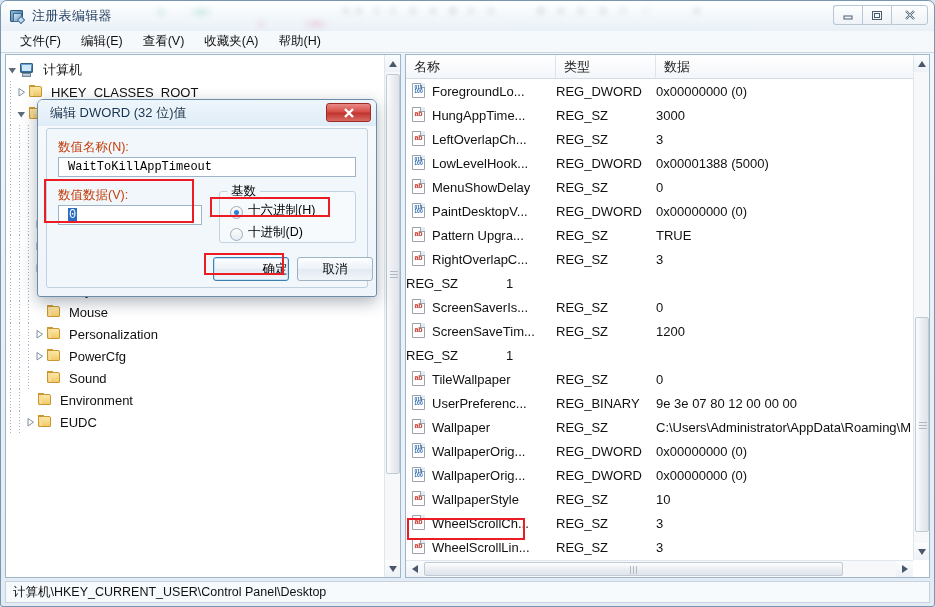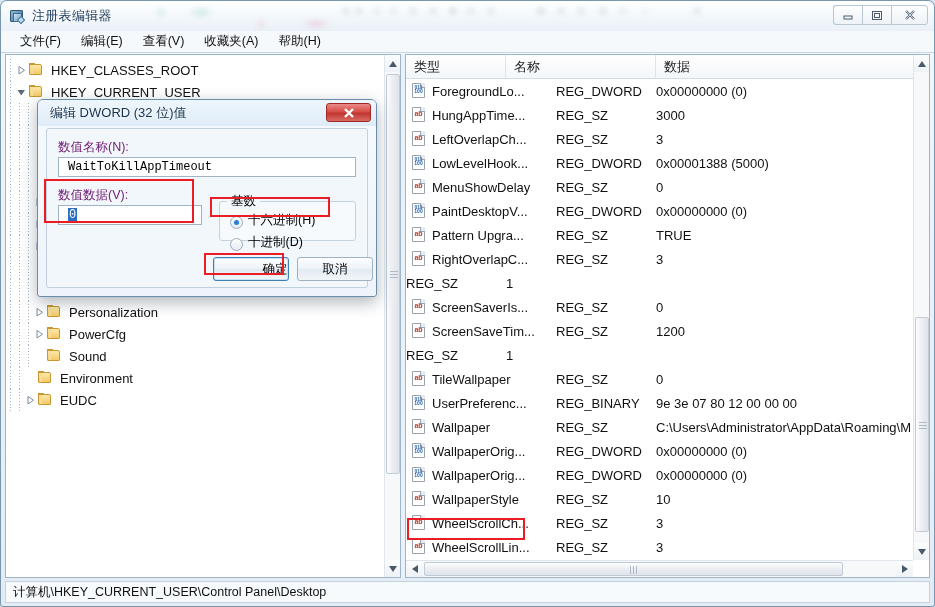--- a/index.html
+++ b/index.html
@@ -188,21 +188,21 @@
   #dlg-close {
     position:absolute; right:5px; top:3px; width:45px; height:19px;
     background:linear-gradient(180deg,#e88b88 0%, #d64a44 48%, #bf332d 52%, #d96a63 100%);
     border:1px solid #9d2a25; border-radius:3px;
     display:flex;align-items:center;justify-content:center;
   }
   #dlg-body {
     position:absolute; left:8px; top:28px; right:8px; bottom:8px;
     background:#f2f7fb; border:1px solid #c0d0de; border-radius:3px;
   }
-  .dlabel { font-size:12.5px; color:#701a75; font-family:"Liberation Sans",sans-serif; }
+  .dlabel { font-size:12.5px; color:#c2410c; font-family:"Liberation Sans",sans-serif; }
   .dinput {
     background:#fff; border:1px solid #9fb4c6; height:20px;
     font-family:"Liberation Mono","DejaVu Sans Mono",monospace; font-size:12px;
     display:flex; align-items:center; padding-left:9px; color:#000;
   }
   .sel { background:#2a6fc4; color:#fff; padding:0 1px; }
   .group {
     position:absolute; border:1px solid #c3d2df; border-radius:3px;
     background:#f7fafd;
   }
@@ -263,20 +263,33 @@
     <div class="menu-item">收藏夹(A)</div>
     <div class="menu-item">帮助(H)</div>
   </div>
 
   <div id="content">
 
     <div class="pane" id="tree-pane">
       <div id="tree-scroll">
         <div id="tree">
             <div class="trow">
+              <span class="twist">
+                <svg width="9" height="9" viewBox="0 0 9 9">
+                  <path d="M0.5 2 L8 2 L4.25 7.5 Z" fill="#5a6b7c"></path>
+                </svg>
+              </span>
+              <span class="comp-icon">
+                <span class="scr"></span>
+                <span class="scr2"></span>
+                <span class="base"></span>
+              </span>
+              <span class="tlabel">计算机</span>
+            </div>
+            <div class="trow">
               <span class="dots"></span>
               <span class="twist">
                 <svg width="9" height="9" viewBox="0 0 9 9">
                   <path d="M2 0.5 L7.5 4.25 L2 8 Z" fill="none" stroke="#7d8d9d" stroke-width="1"></path>
                 </svg>
               </span>
               <span class="folder">
                 <span class="ft"></span>
                 <span class="fb"></span>
                 <span class="fl"></span>
@@ -506,22 +519,22 @@
               <path d="M0 0 L8 0 L4 6 Z" fill="#49586a"></path>
             </svg>
         </div>
       </div>
     </div>
 
     <div id="splitter"></div>
 
     <div class="pane" id="list-pane">
       <div id="list-header">
+        <div class="hcell" style="width:150px;flex:0 0 150px;">名称</div>
         <div class="hcell" style="width:100px;flex:0 0 100px;">类型</div>
-        <div class="hcell" style="width:150px;flex:0 0 150px;">名称</div>
         <div class="hcell" style="flex:1 1 auto;border-right:none;">数据</div>
       </div>
       <div id="list-body">
           <div class="lrow">
             <span class="lname">
               <span class="ricon bin">
                 <span class="pg"></span>
                 <span class="txt">011<br>100</span>
               </span>
               <span>ForegroundLo...</span>
@@ -776,21 +789,21 @@
     <div id="dlg-body">
 
       <div class="dlabel" style="position:absolute;left:11px;top:10px;">数值名称(N):</div>
       <div class="dinput" style="position:absolute;left:11px;top:28px;right:11px;">WaitToKillAppTimeout</div>
 
       <div class="dlabel" style="position:absolute;left:11px;top:58px;">数值数据(V):</div>
       <div class="dinput" style="position:absolute;left:11px;top:76px;width:144px;">
         <span class="sel">0</span>
       </div>
 
-      <div class="group" style="left:172px;top:62px;right:11px;height:40px;margin-top:10px;">
+      <div class="group" style="left:172px;top:62px;right:11px;height:52px;">
         <span class="group-title">基数</span>
         <div class="radio" style="position:absolute;left:10px;top:9px;">
           <span class="rdot on"></span>
           <span>十六进制(H)</span>
         </div>
         <div class="radio" style="position:absolute;left:10px;top:31px;">
           <span class="rdot"></span>
           <span>十进制(D)</span>
         </div>
       </div>

